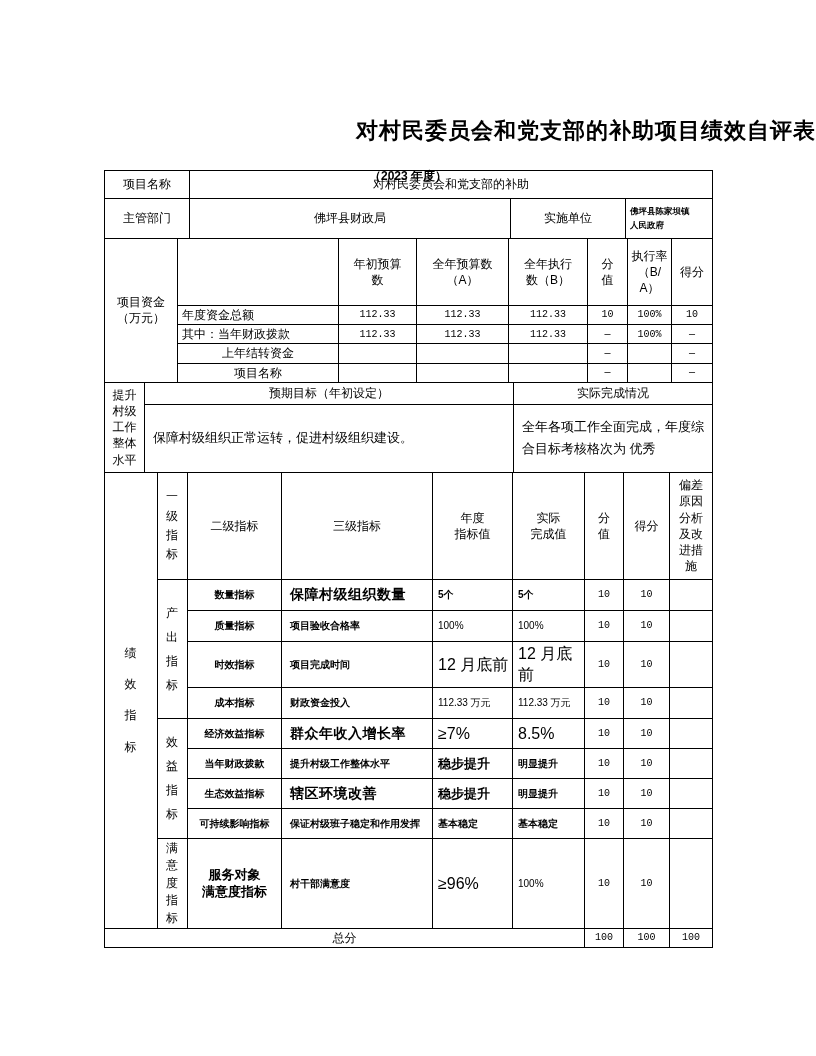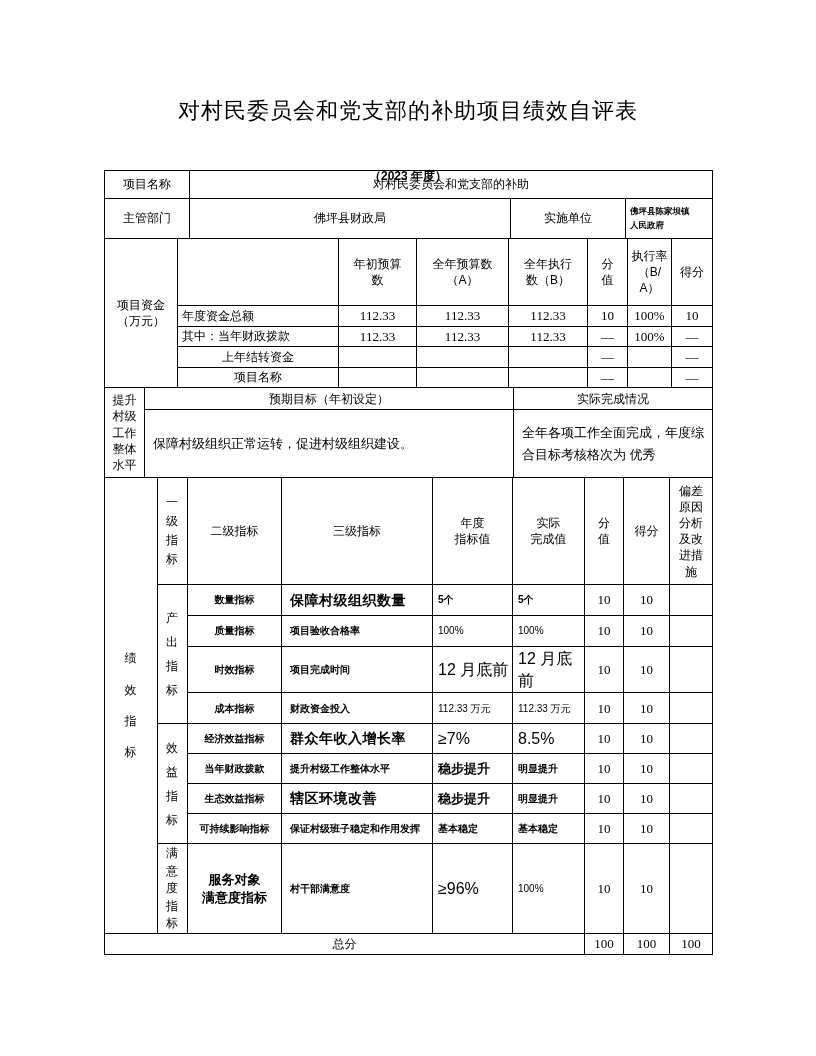--- a/index.html
+++ b/index.html
@@ -1,33 +1,33 @@
 <!DOCTYPE html>
 <html><head>
 <meta charset="utf-8">
 <style>
   html,body{margin:0;padding:0;background:#ffffff;}
   .page{position:relative;width:816px;height:1056px;background:#ffffff;color:#000;
         font-family:"Liberation Sans","DejaVu Sans",sans-serif;}
-  .title{position:absolute;top:96px;left:0;width:100%;text-align:center;
-         font-size:22px;font-weight:normal;letter-spacing:1px;}
+  .title{position:absolute;top:116px;left:0;width:100%;text-align:right;
+         font-size:22px;font-weight:bold;letter-spacing:1px;}
   .subtitle{position:absolute;top:168px;left:0;width:100%;text-align:center;
             font-size:12px;font-weight:600;}
   .tablewrap{position:absolute;left:104px;top:170px;width:608px;}
   table{border-collapse:collapse;table-layout:fixed;width:608px;margin-top:-1px;}
   table.first{margin-top:0;}
   td{border:1px solid #000;padding:1px 2px;vertical-align:middle;overflow:hidden;
      font-size:12px;line-height:1.35;}
   .c{text-align:center;}
   .al{text-align:left;}
   .pl4{padding-left:4px;}
   .pl5{padding-left:5px;}
   .pl8{padding-left:8px;}
   .pre{white-space:pre-line;}
-  .num{font-family:Liberation Serif, serif;font-size:13px;}
+  .num{font-family:Liberation Mono, monospace;font-size:10px;}
   .sm{font-size:10px;}
   .smb{font-size:10px;font-weight:bold;}
   .md{font-size:16px;}
   .mdb{font-size:13px;font-weight:bold;}
   .lg{font-size:14px;font-weight:bold;letter-spacing:0.5px;}
   .impl{font-size:8.5px;font-weight:bold;text-align:left;vertical-align:middle;
         white-space:pre-line;line-height:1.6;padding:2px 4px;}
   .vtext{display:inline-block;width:1.1em;word-break:break-all;text-align:left;
          line-height:1.6;vertical-align:middle;}
   .lh19{line-height:2.0;}

